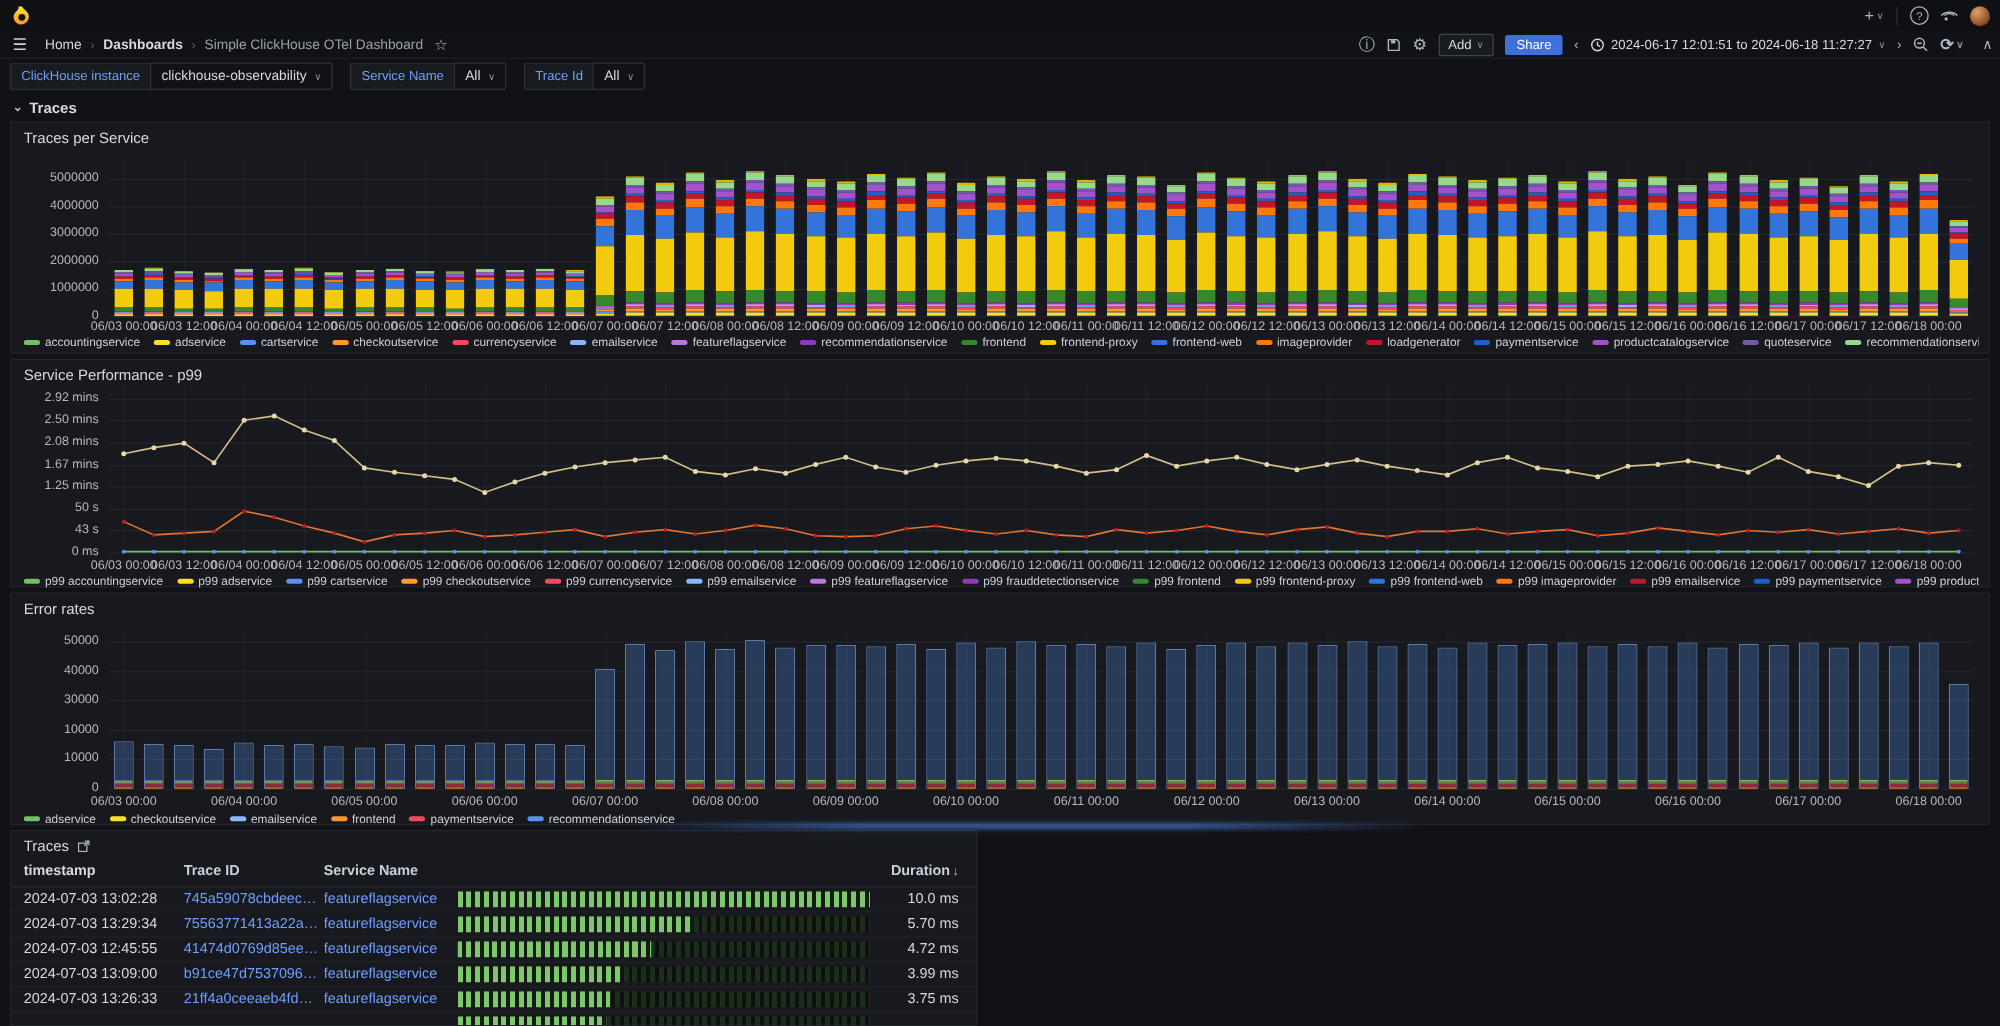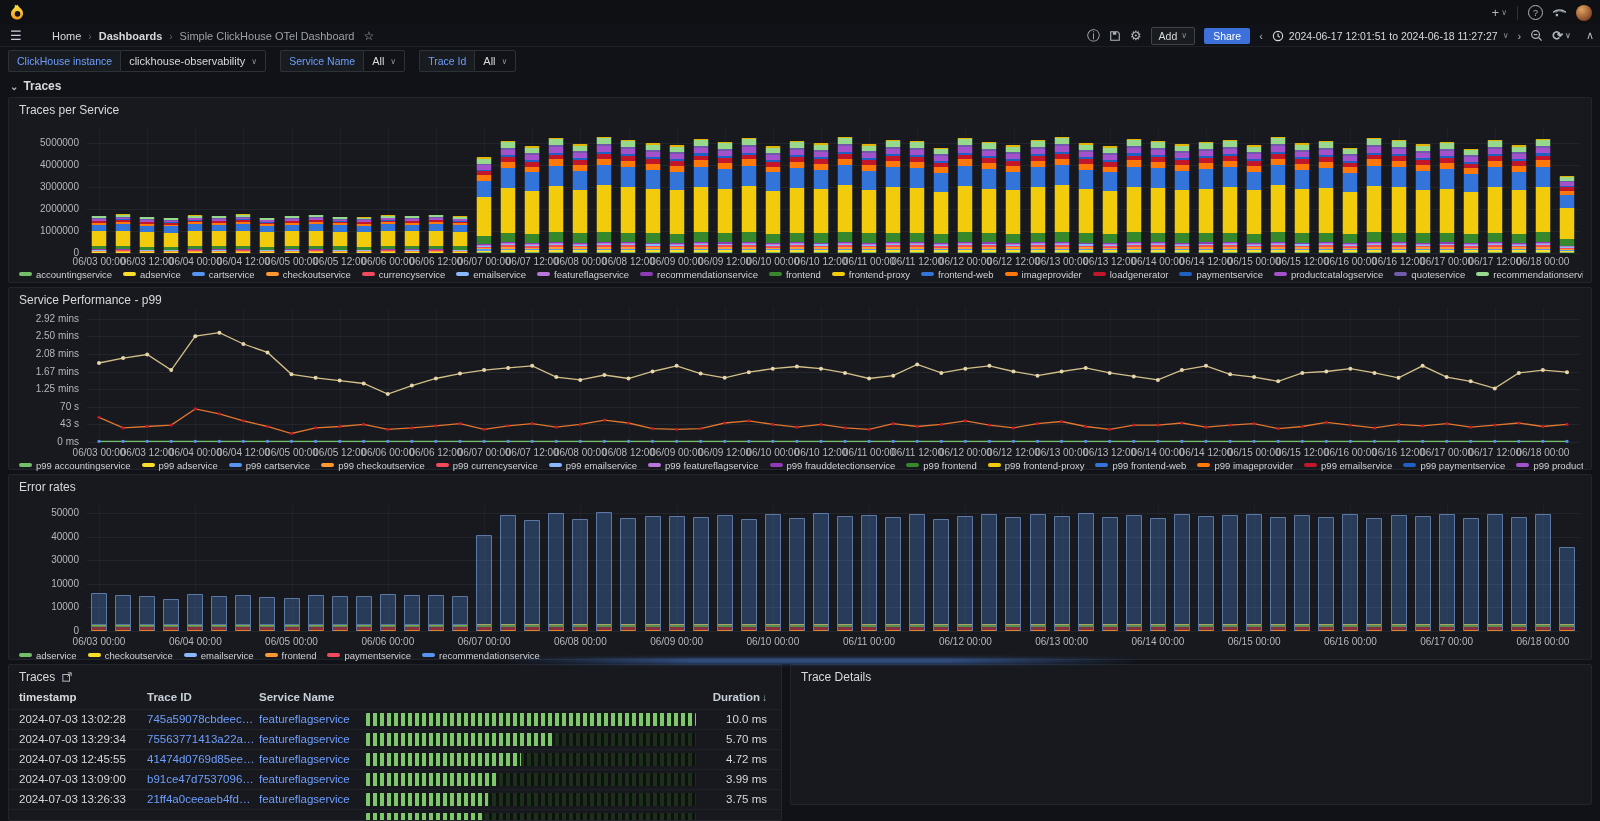--- a/index.html
+++ b/index.html
@@ -15,21 +15,21 @@
   .kbd .krect{display:inline-block;width:8px;height:6px;border:1px solid #7b8087;border-radius:1px;}
   .nav-right{position:absolute;right:8px;top:0;height:25px;display:flex;align-items:center;gap:10px;}
   .icn{color:#aeb6bf;font-size:12px;line-height:1;cursor:pointer;display:inline-flex;align-items:center;gap:2px;}
   .icn .cdn{font-size:8px;color:#8a9098;}
   .vdiv{width:1px;height:14px;background:#2c3235;}
   .helpcircle{width:13px;height:13px;border:1.3px solid #aeb6bf;border-radius:50%;font-size:9px;display:flex;align-items:center;justify-content:center;color:#aeb6bf;cursor:pointer;}
   .avatar{width:16px;height:16px;border-radius:50%;background:radial-gradient(circle at 35% 30%,#e0a35f,#8a4a2b 70%,#5c2f1a);cursor:pointer;}
   
   .toolbar{position:absolute;left:0;top:25px;width:1600px;height:21px;background:#111217;border-bottom:1px solid #1d1f24;z-index:5;}
   .hamb{position:absolute;left:10px;top:3px;font-size:13px;color:#ccccdc;cursor:pointer;}
-  .crumbs{position:absolute;left:52px;top:4px;display:flex;align-items:center;gap:7px;font-size:11px;}
+  .crumbs{position:absolute;left:36px;top:4px;display:flex;align-items:center;gap:7px;font-size:11px;}
   .crumb{color:#d8d9da;cursor:pointer;}
   .crumb.current{color:#9aa0a7;cursor:default;}
   .csep{color:#60646b;font-size:10px;}
   .star{color:#aeb6bf;font-size:12px;cursor:pointer;margin-left:2px;}
   .tb-right{position:absolute;right:6px;top:0;height:21px;display:flex;align-items:center;gap:9px;}
   .btn-secondary{display:inline-flex;align-items:center;gap:4px;border:1px solid #404349;border-radius:2px;background:#181b1f;color:#d8d9da;font-size:10.5px;font-weight:500;height:16px;padding:0 7px;cursor:pointer;}
   .btn-primary{display:inline-flex;align-items:center;border:none;border-radius:2px;background:#3d71d9;color:#fff;font-size:10.5px;font-weight:500;height:16px;padding:0 9px;cursor:pointer;}
   .timebtn{display:inline-flex;align-items:center;gap:5px;color:#d8d9da;font-size:10.5px;font-weight:500;cursor:pointer;}
   .chev{color:#aeb6bf;font-size:11px;cursor:pointer;}
   svg.mini{display:block;}
@@ -1574,21 +1574,21 @@
       <div class="ylab" style="top: 24.6px;">2.92 mins</div>
       <div class="hgrid" style="left: 78px; top: 48.2px; width: 1492px;"></div>
       <div class="ylab" style="top: 42.2px;">2.50 mins</div>
       <div class="hgrid" style="left: 78px; top: 65.8px; width: 1492px;"></div>
       <div class="ylab" style="top: 59.8px;">2.08 mins</div>
       <div class="hgrid" style="left: 78px; top: 83.5px; width: 1492px;"></div>
       <div class="ylab" style="top: 77.5px;">1.67 mins</div>
       <div class="hgrid" style="left: 78px; top: 101.1px; width: 1492px;"></div>
       <div class="ylab" style="top: 95.1px;">1.25 mins</div>
       <div class="hgrid" style="left: 78px; top: 118.7px; width: 1492px;"></div>
-      <div class="ylab" style="top: 112.7px;">70 s</div>
+      <div class="ylab" style="top: 112.7px;">50 s</div>
       <div class="hgrid" style="left: 78px; top: 136.4px; width: 1492px;"></div>
       <div class="ylab" style="top: 130.4px;">43 s</div>
       <div class="hgrid" style="left: 78px; top: 154px; width: 1492px;"></div>
       <div class="ylab" style="top: 148px;">0 ms</div>
       <div class="vgrid" style="left: 90px; top: 20px; height: 134px;"></div>
       <div class="xlab" style="left: 56px; top: 159px;">06/03 00:00</div>
       <div class="vgrid" style="left: 138.2px; top: 20px; height: 134px;"></div>
       <div class="xlab" style="left: 104.2px; top: 159px;">06/03 12:00</div>
       <div class="vgrid" style="left: 186.3px; top: 20px; height: 134px;"></div>
       <div class="xlab" style="left: 152.3px; top: 159px;">06/04 00:00</div>
@@ -2542,17 +2542,14 @@
           <div class="c-id"></div>
           <div class="c-svc"></div>
           <div class="c-gauge">
             <div class="gfill" style="width: 36%;"></div>
           </div>
           <div class="c-dur"></div>
         </div>
       </div>
   </section>
 
-  <section class="panel" style="left:790px;top:664px;width:802px;height:141px">
-    <div class="ptitle">Trace Details</div>
-  </section>
 
 </div>
 
 </body></html>

